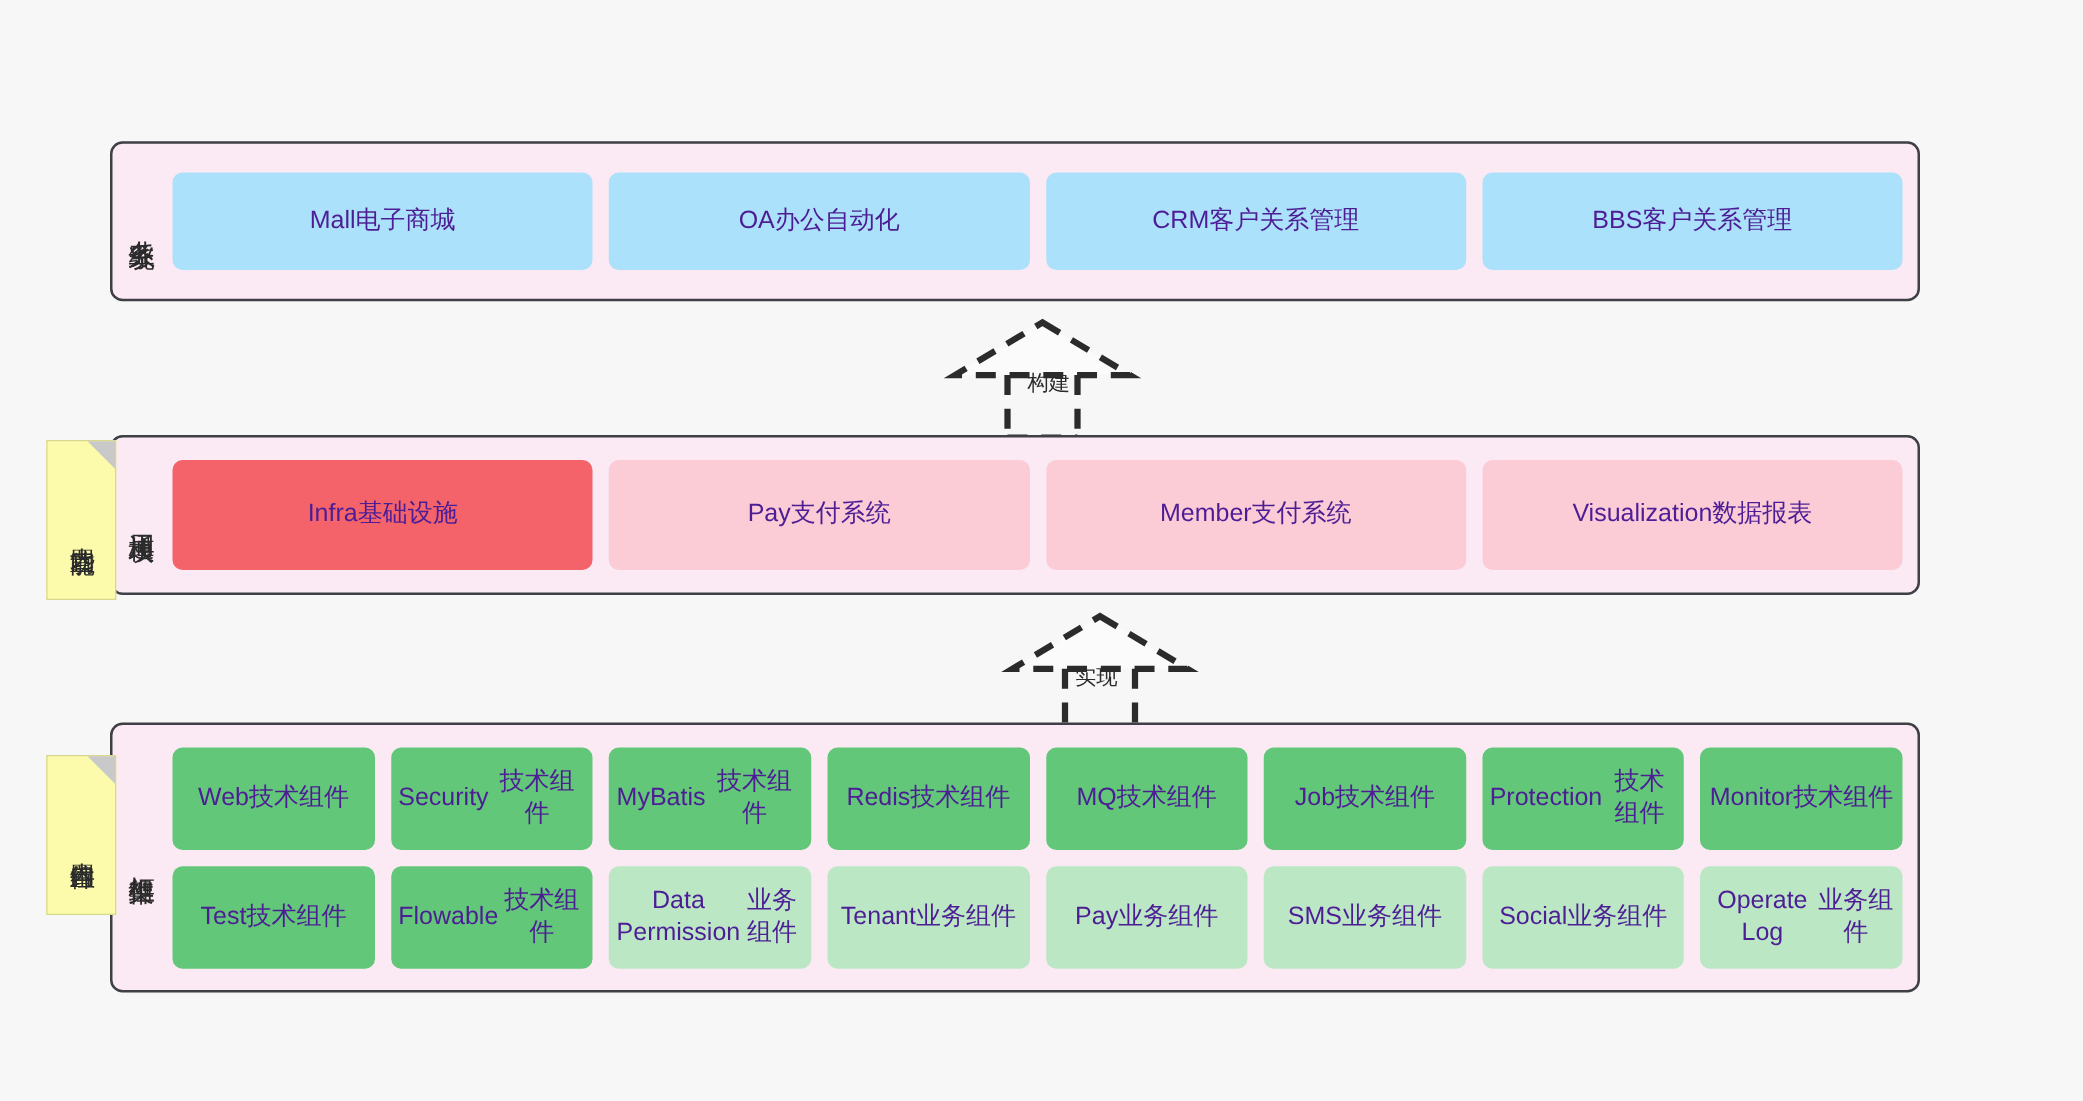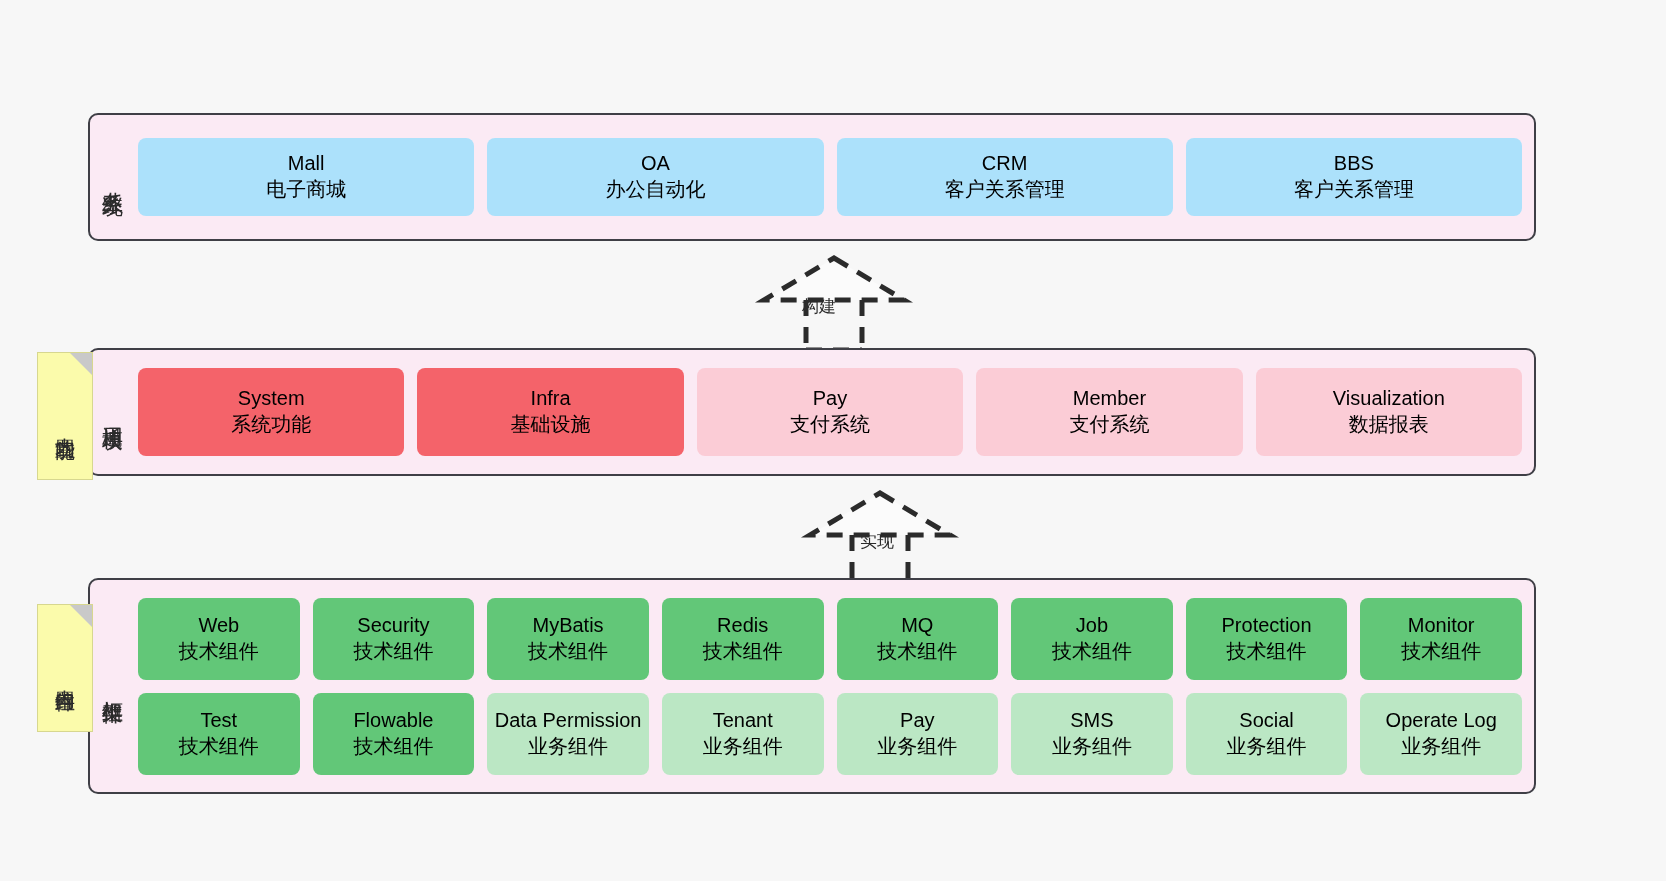--- a/index.html
+++ b/index.html
@@ -66,27 +66,27 @@
     width: 100%;
     gap: 13px;
     align-items: stretch;
   }
 
   
   .card {
     flex: 1 1 0;
     border-radius: 8px;
     display: flex;
-    flex-direction: column;
+    flex-direction: row;
     align-items: center;
     justify-content: center;
     text-align: center;
     font-size: 20px;
     line-height: 1.28;
-    color: #000000;
+    color: #4c1d95;
     box-sizing: border-box;
     padding: 4px 6px;
   }
   .card .t-en { display: block; }
   .card .t-cn { display: block; }
 
   .layer-biz .card { height: 78px; background: #ace1fb; }
   .layer-mod .card { height: 88px; }
   .layer-fw  .card { height: 82px; }
 
@@ -160,34 +160,30 @@
         <span class="t-cn">客户关系管理</span>
       </div>
     </div>
   </div>
 
   <div class="connector" style="left:754px; top:252px; width:160px; height:100px;">
     <svg width="160" height="100" viewBox="0 0 160 100">
       <polygon points="80,6 150,48 10,48" fill="#fbfbfb" stroke="#2b2b2b" stroke-width="5" stroke-dasharray="16,11" stroke-linejoin="miter"></polygon>
       <path d="M52,48 L52,98 M108,48 L108,98 M52,98 L108,98" fill="none" stroke="#2b2b2b" stroke-width="5" stroke-dasharray="16,11"></path>
     </svg>
-    <span class="conn-label" style="left:48px; top:43px;">构建</span>
+    <span class="conn-label" style="left:68px; top:43px;">构建</span>
   </div>
 
   <div class="note" style="left:37px; top:352px; height:128px;">
     <span class="fold"></span>
     <span>内置功能</span>
   </div>
   <div class="layer layer-mod" style="left:88px; top:348px; width:1448px; height:128px;">
     <div class="layer-title">通用模块</div>
     <div class="layer-body">
-      <div class="card c-red">
-        <span class="t-en">System</span>
-        <span class="t-cn">系统功能</span>
-      </div>
       <div class="card c-red">
         <span class="t-en">Infra</span>
         <span class="t-cn">基础设施</span>
       </div>
       <div class="card c-pink">
         <span class="t-en">Pay</span>
         <span class="t-cn">支付系统</span>
       </div>
       <div class="card c-pink">
         <span class="t-en">Member</span>

